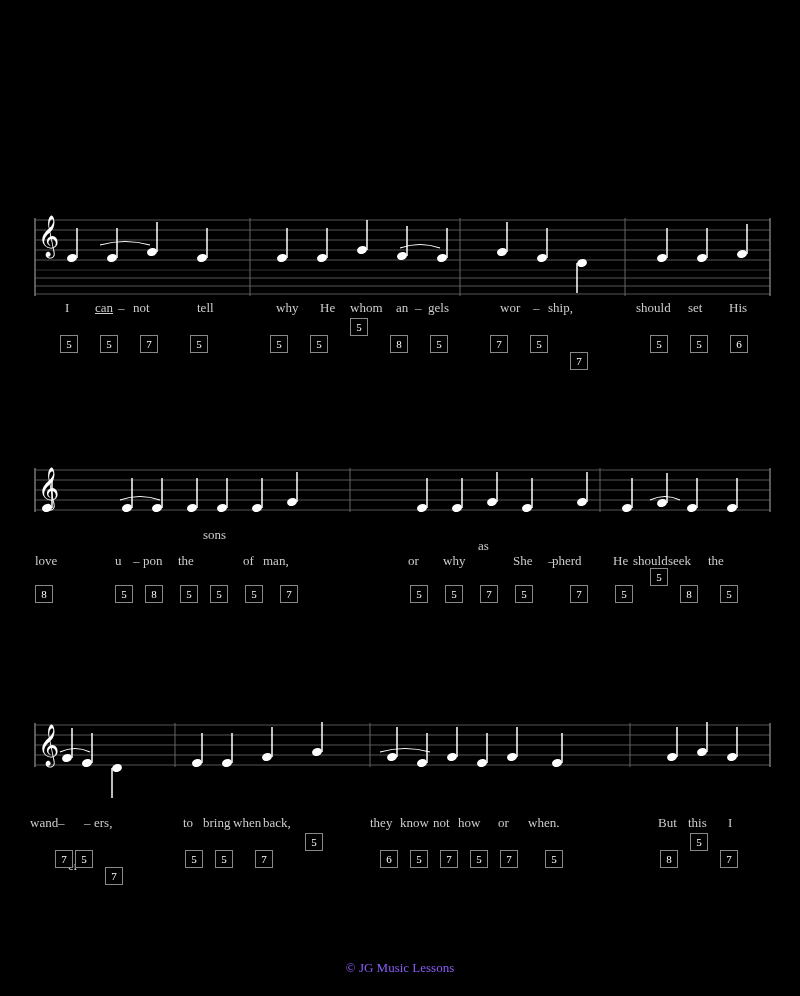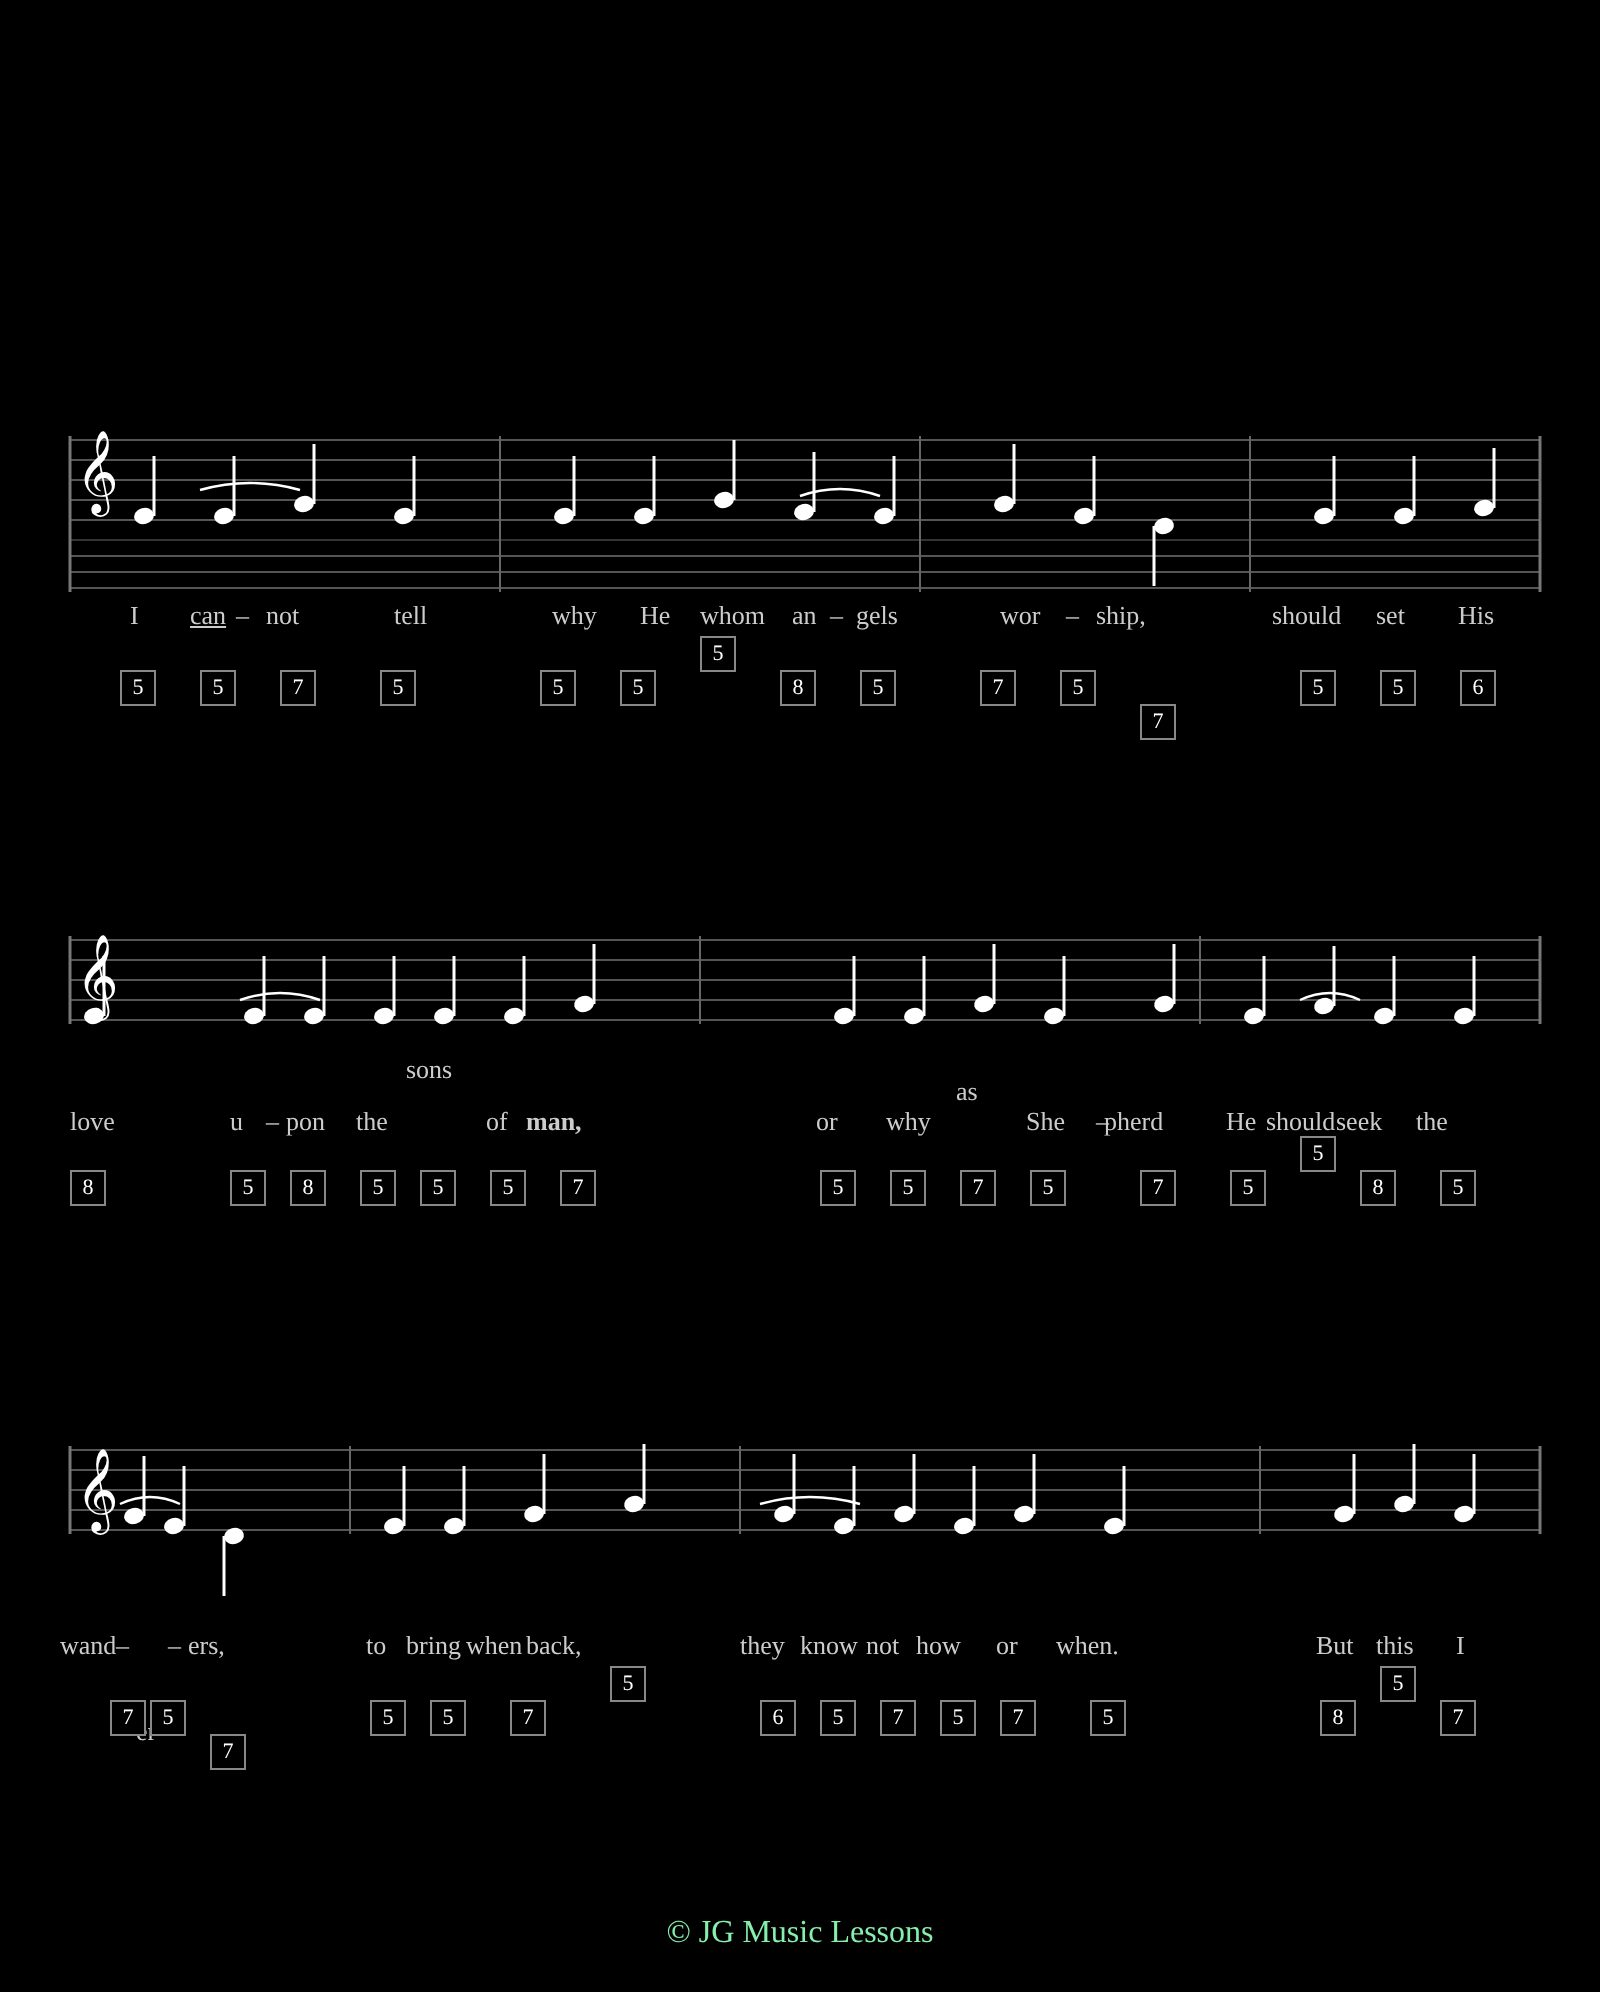--- a/index.html
+++ b/index.html
@@ -47,22 +47,22 @@
     
     .footer {
       position: absolute;
       bottom: 20px;
       left: 0;
       right: 0;
       text-align: center;
     }
 
     .footer-line1 {
-      font-size: 16px;
-      color: #86efac;
+      font-size: 13px;
+      color: #8b5cf6;
     }
 
     .footer-line2 {
       font-size: 13px;
       color: #ccc;
     }
 
     
     .music-svg {
       position: absolute;
@@ -272,21 +272,21 @@
   <div class="num-box" style="left:690px; top:335px;">5</div>
   <div class="num-box" style="left:730px; top:335px;">6</div>
 
   <span class="lyric-word" style="left:35px; top:553px;">love</span>
   <span class="lyric-word" style="left:115px; top:553px;">u</span>
   <span class="lyric-word" style="left:133px; top:553px;">–</span>
   <span class="lyric-word" style="left:143px; top:553px;">pon</span>
   <span class="lyric-word" style="left:178px; top:553px;">the</span>
   <span class="lyric-word" style="left:203px; top:527px;">sons</span>
   <span class="lyric-word" style="left:243px; top:553px;">of</span>
-  <span class="lyric-word" style="left:263px; top:553px;font-weight:bold;">man,</span>
+  <span class="lyric-word" style="left:263px; top:553px;">man,</span>
   <span class="lyric-word" style="left:408px; top:553px;">or</span>
   <span class="lyric-word" style="left:443px; top:553px;">why</span>
   <span class="lyric-word" style="left:478px; top:538px;">as</span>
   <span class="lyric-word" style="left:513px; top:553px;">She</span>
   <span class="lyric-word" style="left:548px; top:553px;">–</span>
   <span class="lyric-word" style="left:552px; top:553px;">pherd</span>
   <span class="lyric-word" style="left:613px; top:553px;">He</span>
   <span class="lyric-word" style="left:633px; top:553px;">should</span>
   <span class="lyric-word" style="left:668px; top:553px;">seek</span>
   <span class="lyric-word" style="left:708px; top:553px;">the</span>

